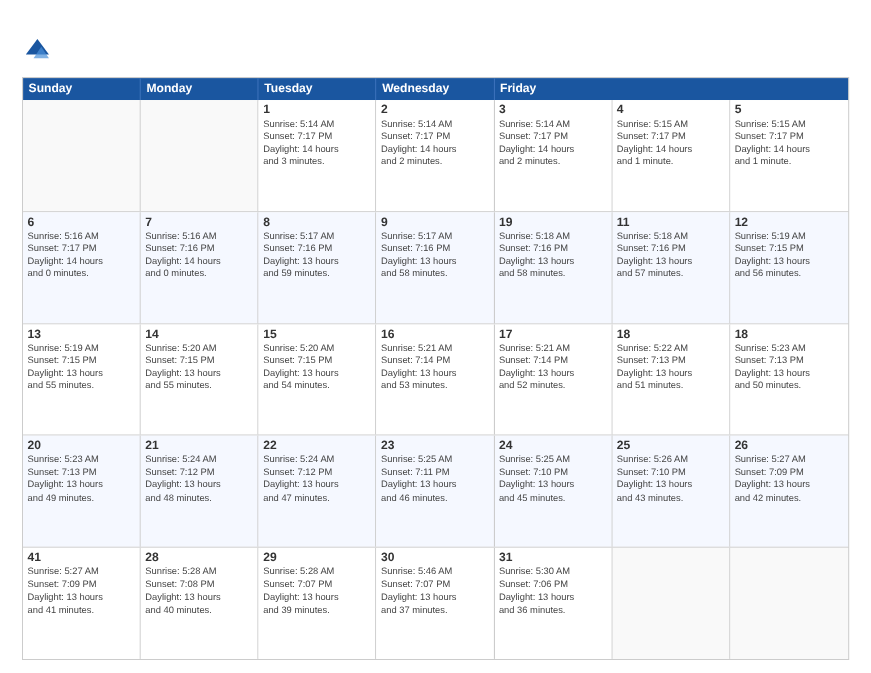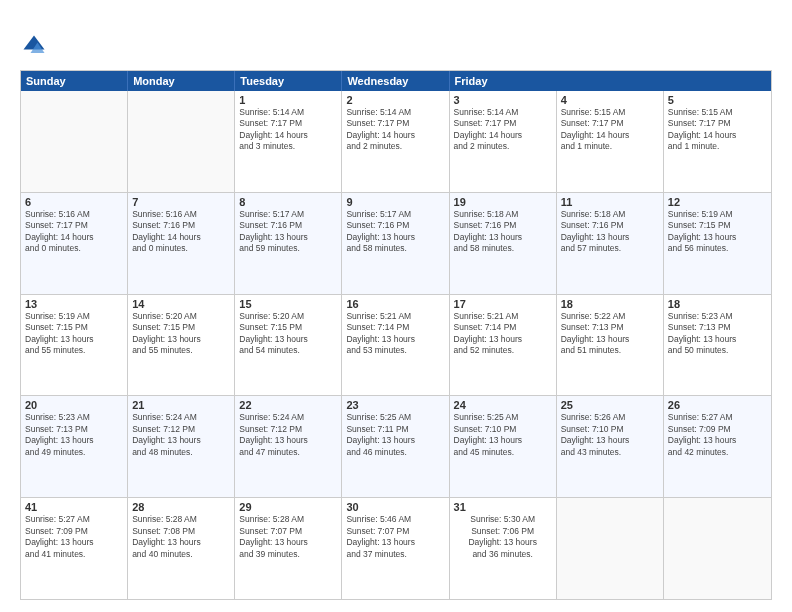--- a/index.html
+++ b/index.html
@@ -363,21 +363,21 @@
           </div>
           <div class="cal-cell">
             <span class="day-num">30</span>
             <div class="day-info" style="white-space: pre-line;">Sunrise: 5:46 AM
 Sunset: 7:07 PM
 Daylight: 13 hours
 and 37 minutes.</div>
           </div>
           <div class="cal-cell">
             <span class="day-num">31</span>
-            <div class="day-info" style="white-space: pre-line; text-align: center;">Sunrise: 5:30 AM
+            <div class="day-info" style="white-space: pre-line;">Sunrise: 5:30 AM
 Sunset: 7:06 PM
 Daylight: 13 hours
 and 36 minutes.</div>
           </div>
           <div class="cal-cell empty"></div>
           <div class="cal-cell empty"></div>
         </div>
       </div>
   </div>
 </div>

